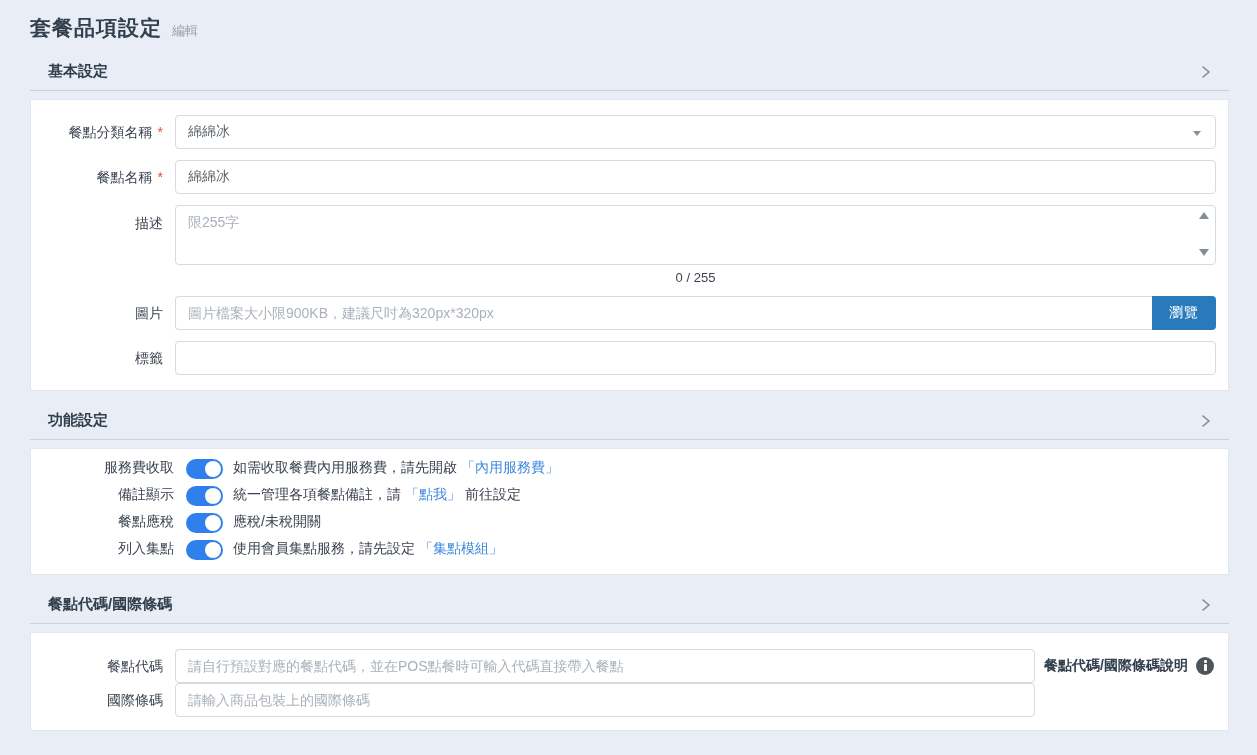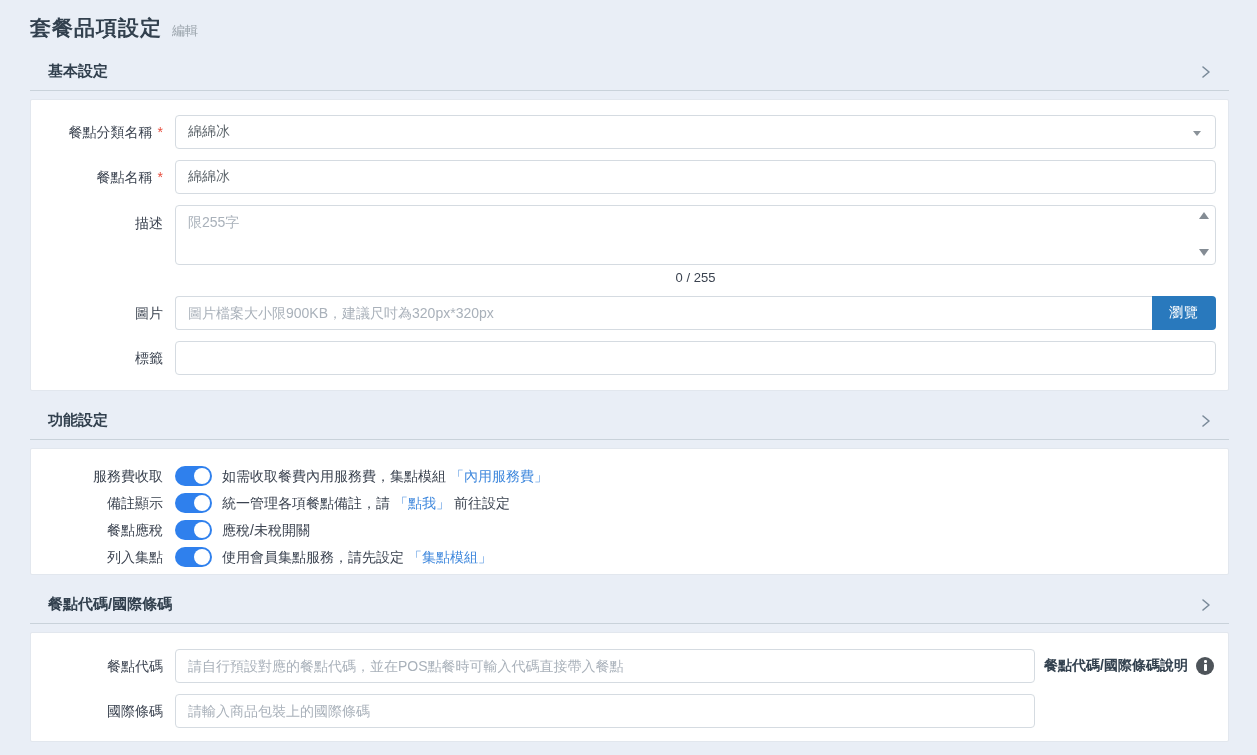--- a/index.html
+++ b/index.html
@@ -91,42 +91,42 @@
   .input-group .text-input { border-radius:4px 0 0 4px; border-right:none; }
   .browse-btn {
     flex:0 0 64px; height:34px;
     background:#2979bd; color:#fff; font-size:14px;
     border:none; border-radius:0 4px 4px 0; cursor:pointer;
     font-family:inherit; letter-spacing:1px;
   }
 
   
   .card.feat { padding:10px 12px 7px 0; }
-  .feature-row { display:flex; align-items:flex-end; height:27px; }
+  .feature-row { display:flex; align-items:flex-start; height:27px;padding-left:11px; }
   .feature-label {
     flex:0 0 132px; margin-right:12px; text-align:right;
     font-size:14px; color:#3b4350; white-space:nowrap;
   }
   .toggle {
     position:relative; width:37px; height:20px; border-radius:10px;
     background:#c6ccd2; margin-right:10px; flex:0 0 auto; cursor:pointer;
   }
   .toggle.on { background:#2f80ed; }
   .toggle .knob {
     position:absolute; top:2px; left:2px; width:16px; height:16px;
     border-radius:50%; background:#fff; transition:left .15s;
   }
   .toggle.on .knob { left:19px; }
   .feature-text { font-size:14px; color:#3b4350; display:flex; align-items:center; }
   .feature-text .lnk { color:#3f88dd; cursor:pointer; margin:0 4px; }
   .feature-text .lnk:empty, .feature-text .sfx:empty { display:none; margin:0; }
 
   
   .card.codes { padding:16px 12px 13px 0; }
-  .codes-row { display:flex; align-items:center; margin-bottom:11px; }
+  .codes-row { display:flex; align-items:center; }
   .codes-row:last-child { margin-bottom:0; }
   .codes-input { flex:0 0 860px; }
   .codes-side {
     flex:1; display:flex; align-items:center; justify-content:flex-end;
     gap:8px; padding-right:2px;
   }
   .codes-side .help-label { font-size:14px; font-weight:bold; color:#32404e; white-space:nowrap; }
   .info-icon {
     position:relative; width:18px; height:18px; border-radius:50%;
     background:#4e545a; flex:0 0 auto; cursor:pointer;
@@ -216,21 +216,21 @@
       </svg>
     </div>
     <div class="card feat">
 
       <div class="feature-row">
         <div class="feature-label">服務費收取</div>
         <div class="toggle on">
             <span class="knob"></span>
           </div>
         <div class="feature-text">
-          <span class="pfx">如需收取餐費內用服務費，集點模組</span>
+          <span class="pfx">如需收取餐費內用服務費，請先開啟</span>
             <span class="lnk">「內用服務費」</span>
         </div>
       </div>
 
       <div class="feature-row">
         <div class="feature-label">備註顯示</div>
         <div class="toggle on">
             <span class="knob"></span>
           </div>
         <div class="feature-text">

